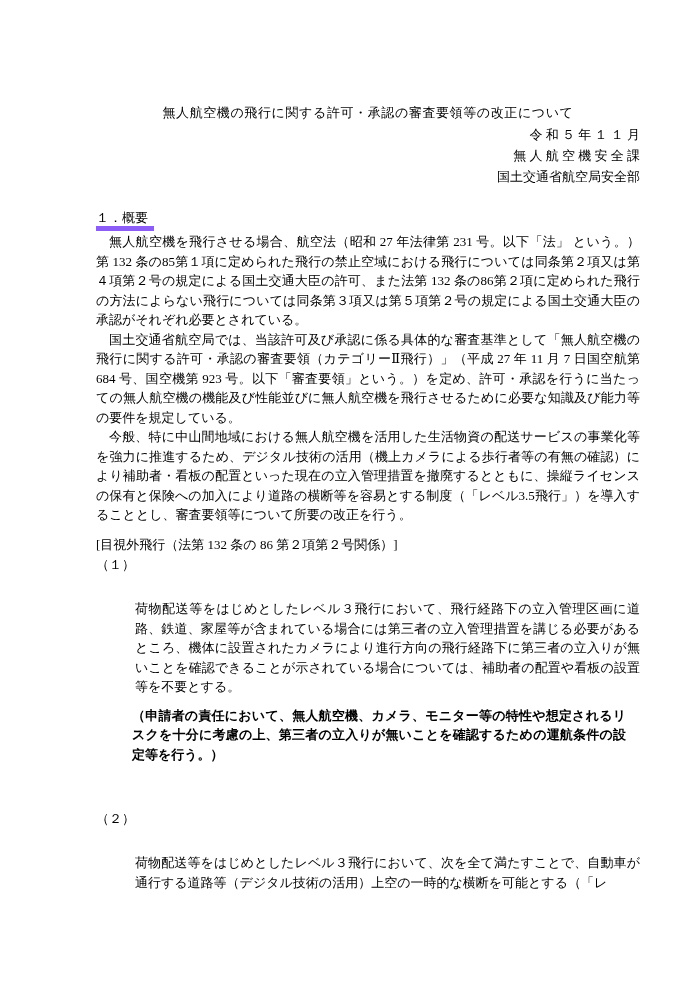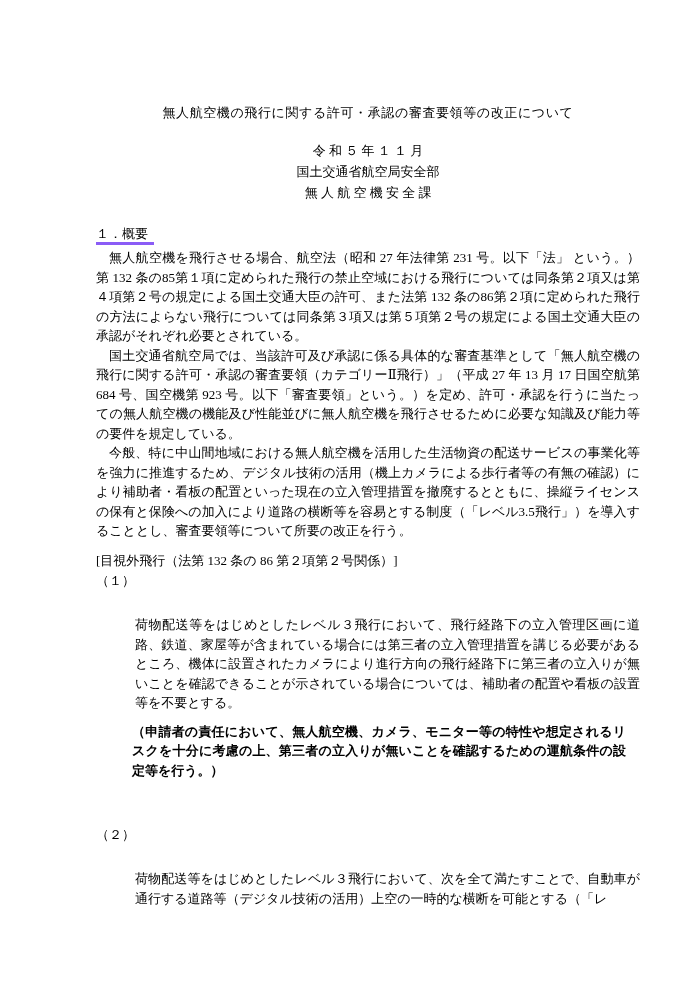--- a/index.html
+++ b/index.html
@@ -16,30 +16,30 @@
     line-height: 19.5px;
     padding: 103px 60px 0 96px;
     overflow: hidden;
   }
   .title {
     text-align: center;
     font-size: 13px;
     letter-spacing: 0.6px;
   }
   .meta {
-    text-align: center;
-    margin-top: 17px;
+    text-align: right;
+    margin-top: 1px;
     line-height: 21px;
   }
   .sec-heading {
     margin-top: 21px;
     margin-bottom: 5px;
   }
   .sec-heading > span {
-    border-bottom: 3px solid #8b5cf6;
+    border-bottom: 5px solid #8b5cf6;
     padding-bottom: 1px;
     padding-right: 6px;
   }
   .para {
     text-align: justify;
     text-indent: 1em;
   }
   .scope {
     margin: 10px 0 1px 0;
   }
@@ -66,30 +66,30 @@
 </style>
 </head>
 <body>
 
 <div class="page">
 
   <div class="title">無人航空機の飛行に関する許可・承認の審査要領等の改正について</div>
 
   <div class="meta">
     <div class="meta-line">令 和 ５ 年 １ １ 月</div>
+    <div class="meta-line">無 人 航 空 機 安 全 課</div>
     <div class="meta-line">国土交通省航空局安全部</div>
-    <div class="meta-line">無 人 航 空 機 安 全 課</div>
   </div>
 
   <div class="sec-heading">
     <span>１．概要</span>
   </div>
 
   <p class="para">無人航空機を飛行させる場合、航空法（昭和 27 年法律第 231 号。以下「法」 という。）第 132 条の85第１項に定められた飛行の禁止空域における飛行については同条第２項又は第４項第２号の規定による国土交通大臣の許可、また法第 132 条の86第２項に定められた飛行の方法によらない飛行については同条第３項又は第５項第２号の規定による国土交通大臣の承認がそれぞれ必要とされている。</p>
-  <p class="para">国土交通省航空局では、当該許可及び承認に係る具体的な審査基準として「無人航空機の飛行に関する許可・承認の審査要領（カテゴリーⅡ飛行）」（平成 27 年 13 月 17 日国空航第 684 号、国空機第 923 号。以下「審査要領」という。）を定め、許可・承認を行うに当たっての無人航空機の機能及び性能並びに無人航空機を飛行させるために必要な知識及び能力等の要件を規定している。</p>
+  <p class="para">国土交通省航空局では、当該許可及び承認に係る具体的な審査基準として「無人航空機の飛行に関する許可・承認の審査要領（カテゴリーⅡ飛行）」（平成 27 年 11 月 7 日国空航第 684 号、国空機第 923 号。以下「審査要領」という。）を定め、許可・承認を行うに当たっての無人航空機の機能及び性能並びに無人航空機を飛行させるために必要な知識及び能力等の要件を規定している。</p>
   <p class="para">今般、特に中山間地域における無人航空機を活用した生活物資の配送サービスの事業化等を強力に推進するため、デジタル技術の活用（機上カメラによる歩行者等の有無の確認）により補助者・看板の配置といった現在の立入管理措置を撤廃するとともに、操縦ライセンスの保有と保険への加入により道路の横断等を容易とする制度（「レベル3.5飛行」）を導入することとし、審査要領等について所要の改正を行う。</p>
 
 
   <div class="scope">[目視外飛行（法第 132 条の 86 第２項第２号関係）]</div>
 
   <div class="item">
     <span class="marker">（１）</span>
     <span class="item-text">荷物配送等をはじめとしたレベル３飛行において、飛行経路下の立入管理区画に道路、鉄道、家屋等が含まれている場合には第三者の立入管理措置を講じる必要があるところ、機体に設置されたカメラにより進行方向の飛行経路下に第三者の立入りが無いことを確認できることが示されている場合については、補助者の配置や看板の設置等を不要とする。</span>
   </div>
 

